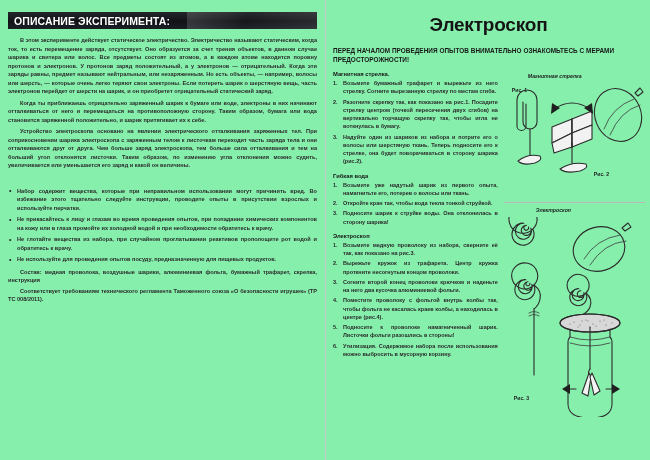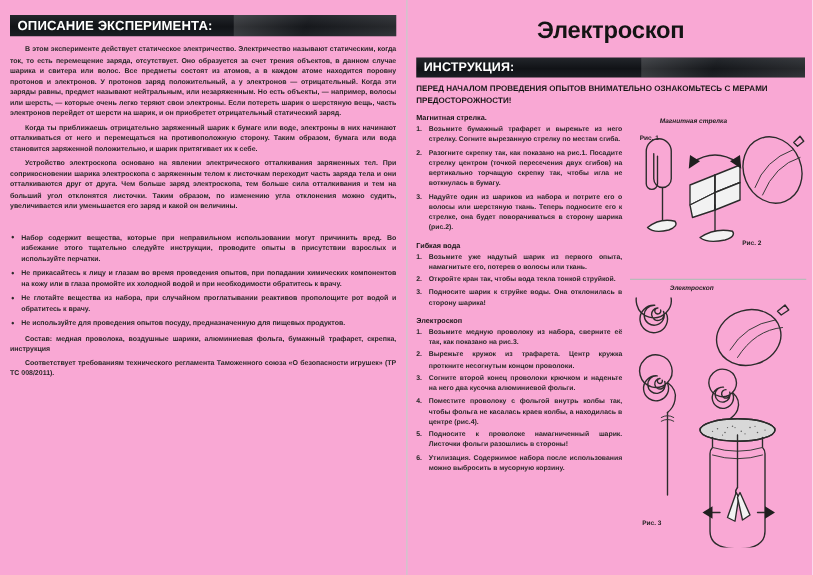--- a/index.html
+++ b/index.html
@@ -13,21 +13,21 @@
 
   body {
     font-family: "Liberation Sans", sans-serif;
     color: #1a1a1a;
   }
 
   .page {
     position: relative;
     width: 650px;
     height: 460px;
-    background: #f9a8d4;
+    background: #86efac;
     display: flex;
   }
 
   
   .fold {
     position: absolute;
     left: 325px;
     top: 0;
     width: 1px;
     height: 460px;
@@ -252,23 +252,20 @@
 
     <p class="footnote">Состав: медная проволока, воздушные шарики, алюминиевая фольга, бумажный трафарет, скрепка, инструкция</p>
     <p class="footnote">Соответствует требованиям технического регламента Таможенного союза «О безопасности игрушек» (ТР ТС 008/2011).</p>
 
   </div>
 
   <div class="col-right">
 
     <h1 class="title">Электроскоп</h1>
 
-    <div class="bar bar-instr">
-      <span class="bar-text">ИНСТРУКЦИЯ:</span>
-    </div>
 
     <div class="warn">ПЕРЕД НАЧАЛОМ ПРОВЕДЕНИЯ ОПЫТОВ ВНИМАТЕЛЬНО ОЗНАКОМЬТЕСЬ С МЕРАМИ ПРЕДОСТОРОЖНОСТИ!</div>
 
     <div class="right-body">
 
       <div class="instr-col">
 
         <div class="sub-head">Магнитная стрелка.</div>
         <ol class="steps">
           <li>Возьмите бумажный трафарет и вырежьте из него стрелку. Согните вырезанную стрелку по местам сгиба.</li>

